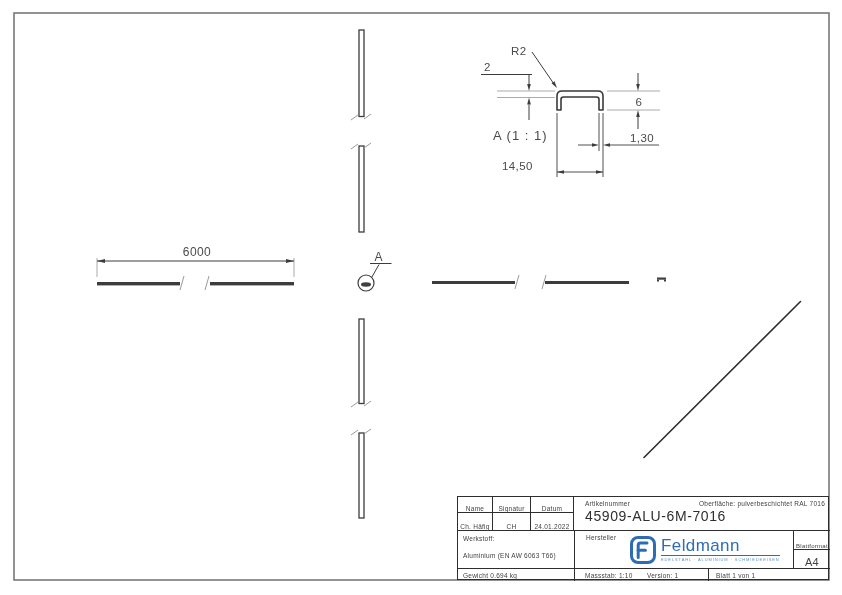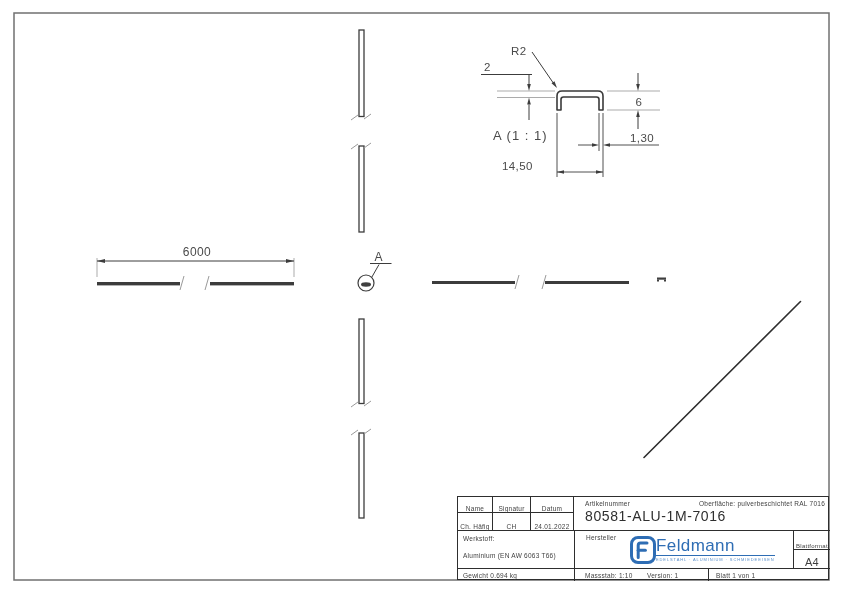--- a/index.html
+++ b/index.html
@@ -35,21 +35,21 @@
   .oberflaeche   { position:absolute; right:5px; top:3px; font-size:6.5px; }
   .wk-label { position:absolute; left:5px; top:4px; }
   .wk-value { position:absolute; left:5px; top:21px; }
   .hs-label { position:absolute; left:11px; top:3px; }
   .gw-text  { position:absolute; left:5px; top:2.5px; }
   .ms-text  { position:absolute; left:10px; top:2.5px; }
   .vs-text  { position:absolute; left:72px; top:2.5px; }
   .bl-text  { position:absolute; left:7px; top:2.5px; }
 
   
-  .logo { position:absolute; left:55px; top:5px; display:flex; align-items:flex-start; }
+  .logo { position:absolute; left:55px; top:5px; display:flex; align-items:flex-start; gap:5px; }
   .logo-textcol { display:flex; flex-direction:column; margin-top:1px; }
   .logo-word {
     font-size:17px; color:#2e6db4; letter-spacing:0.4px; line-height:17px;
     border-bottom:1.5px solid #2e6db4; padding-bottom:1px;
   }
   .logo-tag { font-size:4px; color:#5b8fc9; letter-spacing:0.9px; margin-top:1px; white-space:nowrap; }
 </style>
 </head>
 <body>
 
@@ -195,21 +195,21 @@
     </div>
     <div class="cell center bR bB" style="left:35px;top:16px;width:38px;height:18px">
       <span>CH</span>
     </div>
     <div class="cell center bR bB" style="left:73px;top:16px;width:43px;height:18px">
       <span>24.01.2022</span>
     </div>
 
     <div class="cell bB" style="left:116px;top:0;width:256px;height:34px">
       <span class="artikel-label">Artikelnummer</span>
-      <span class="artikel-value">80581-ALU-1M-7016</span>
+      <span class="artikel-value">45909-ALU-6M-7016</span>
       <span class="oberflaeche">Oberfläche: pulverbeschichtet RAL 7016</span>
     </div>
 
     <div class="cell bB" style="left:0;top:34px;width:116px;height:38px">
       <span class="wk-label">Werkstoff:</span>
       <span class="wk-value">Aluminium (EN AW 6063 T66)</span>
     </div>
 
     <div class="cell bL bB" style="left:116px;top:34px;width:219px;height:38px">
       <span class="hs-label">Hersteller</span>

